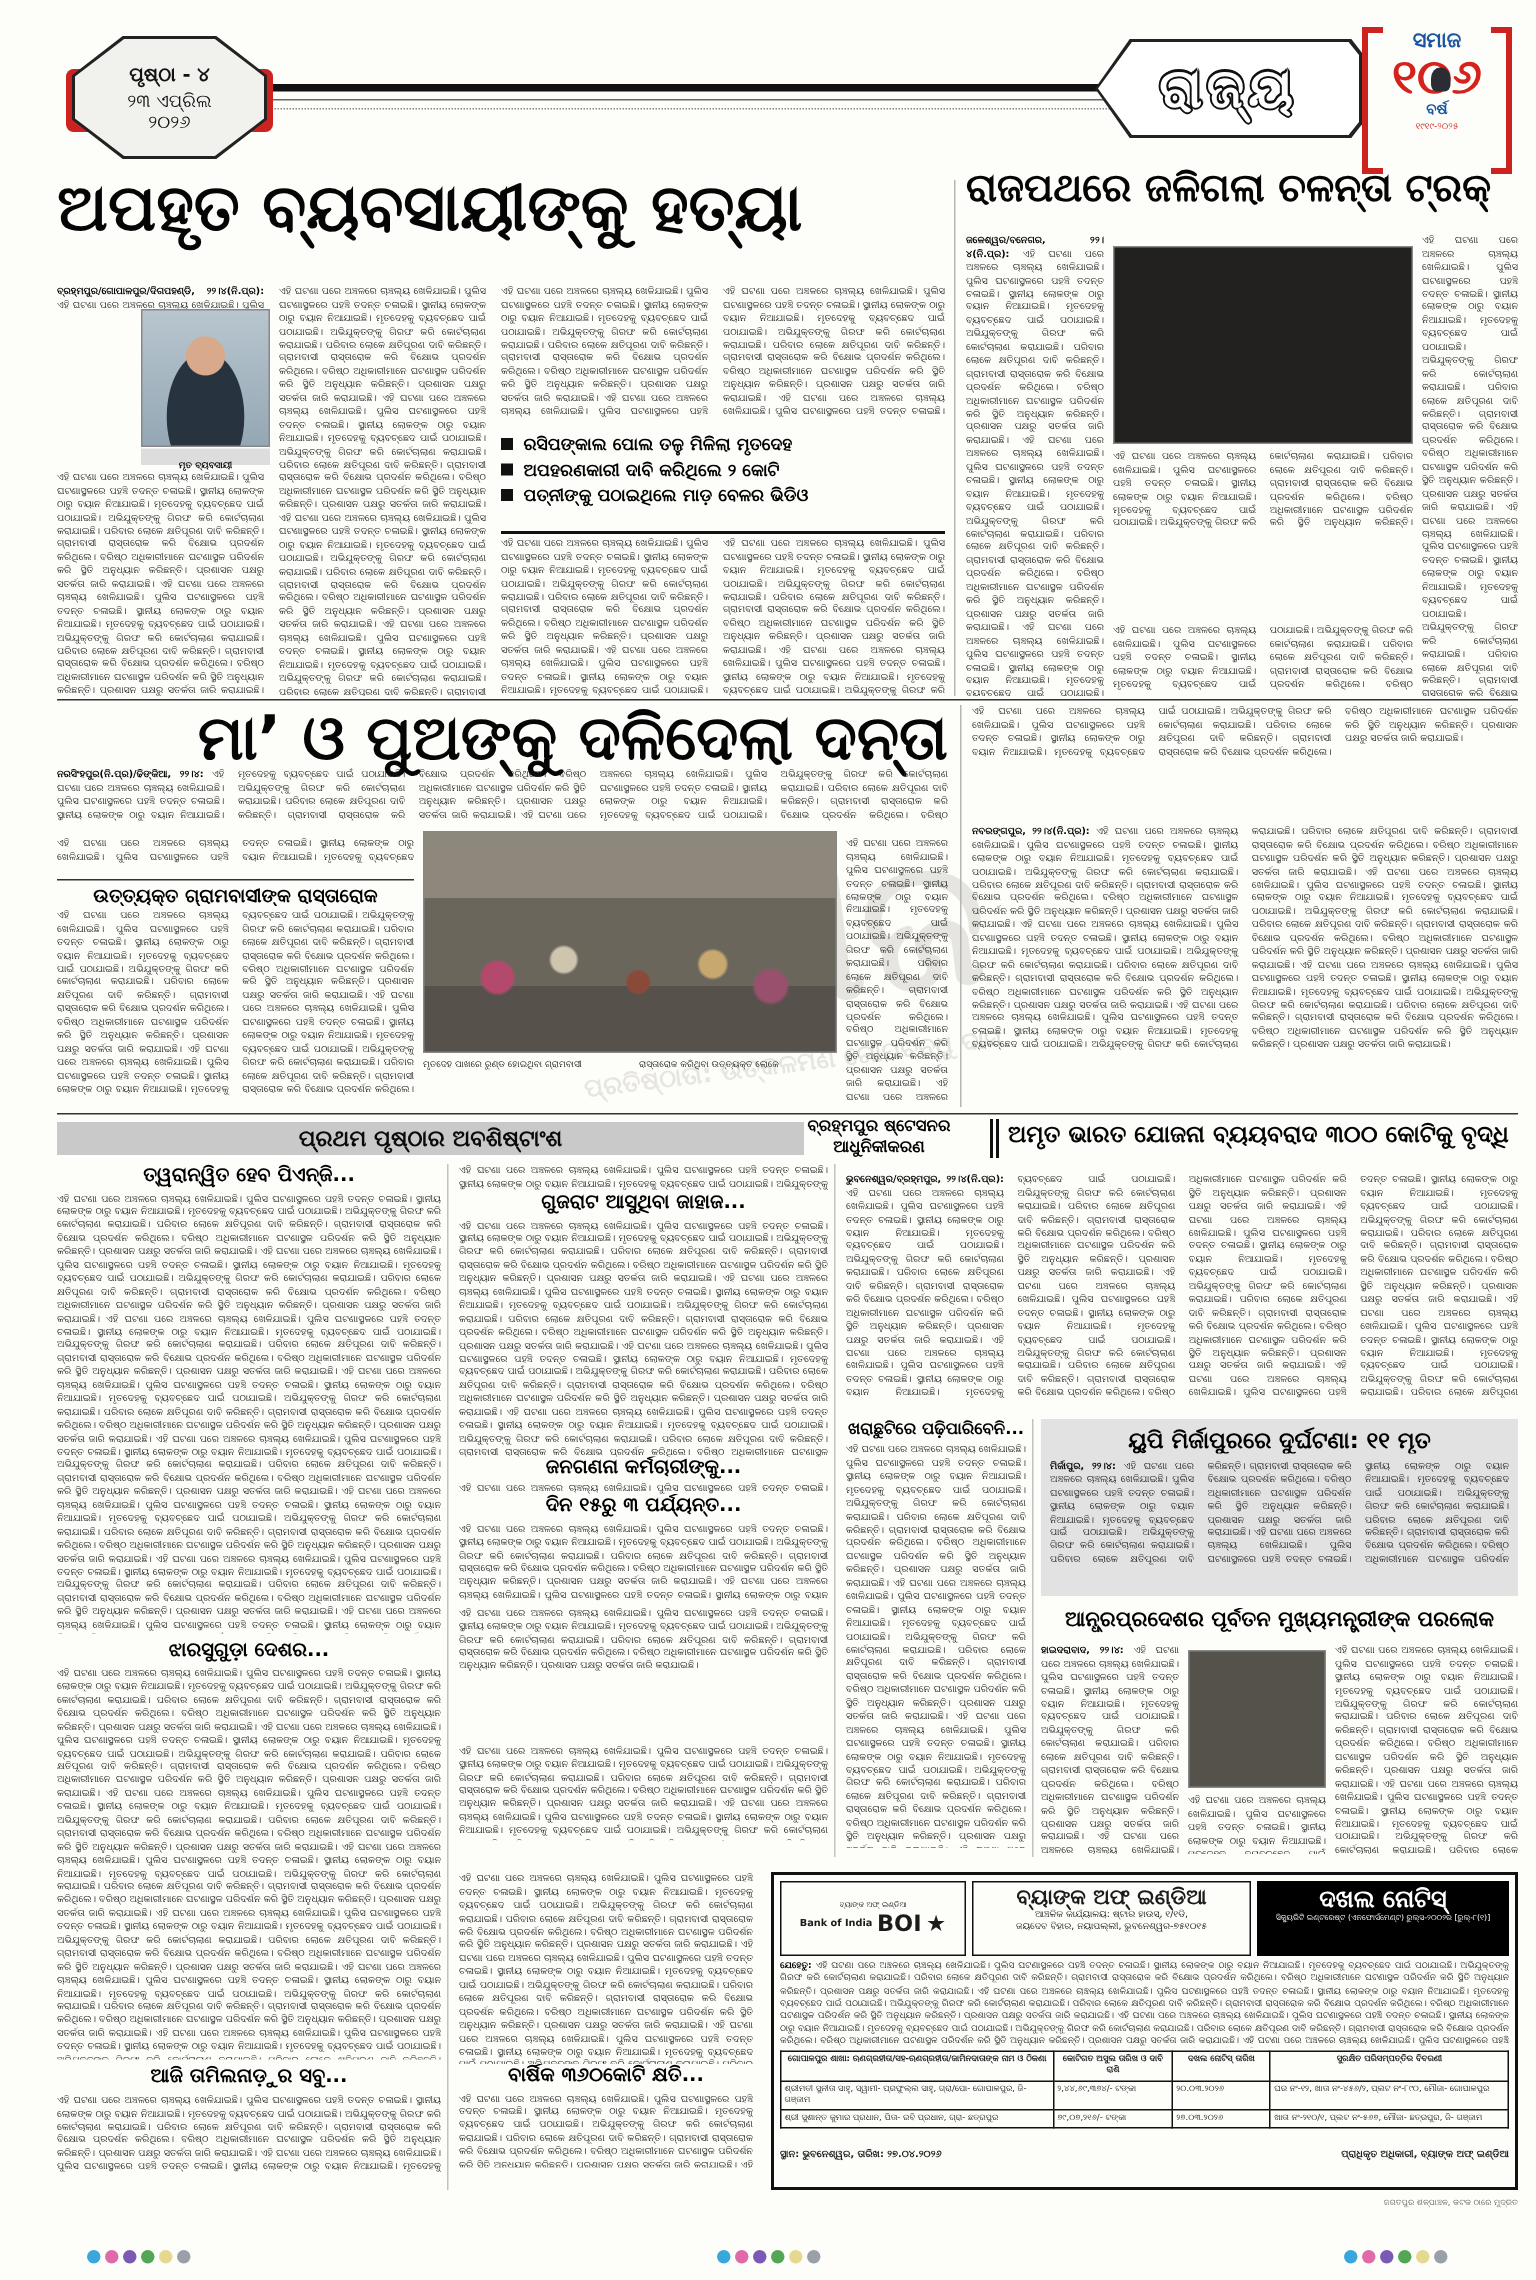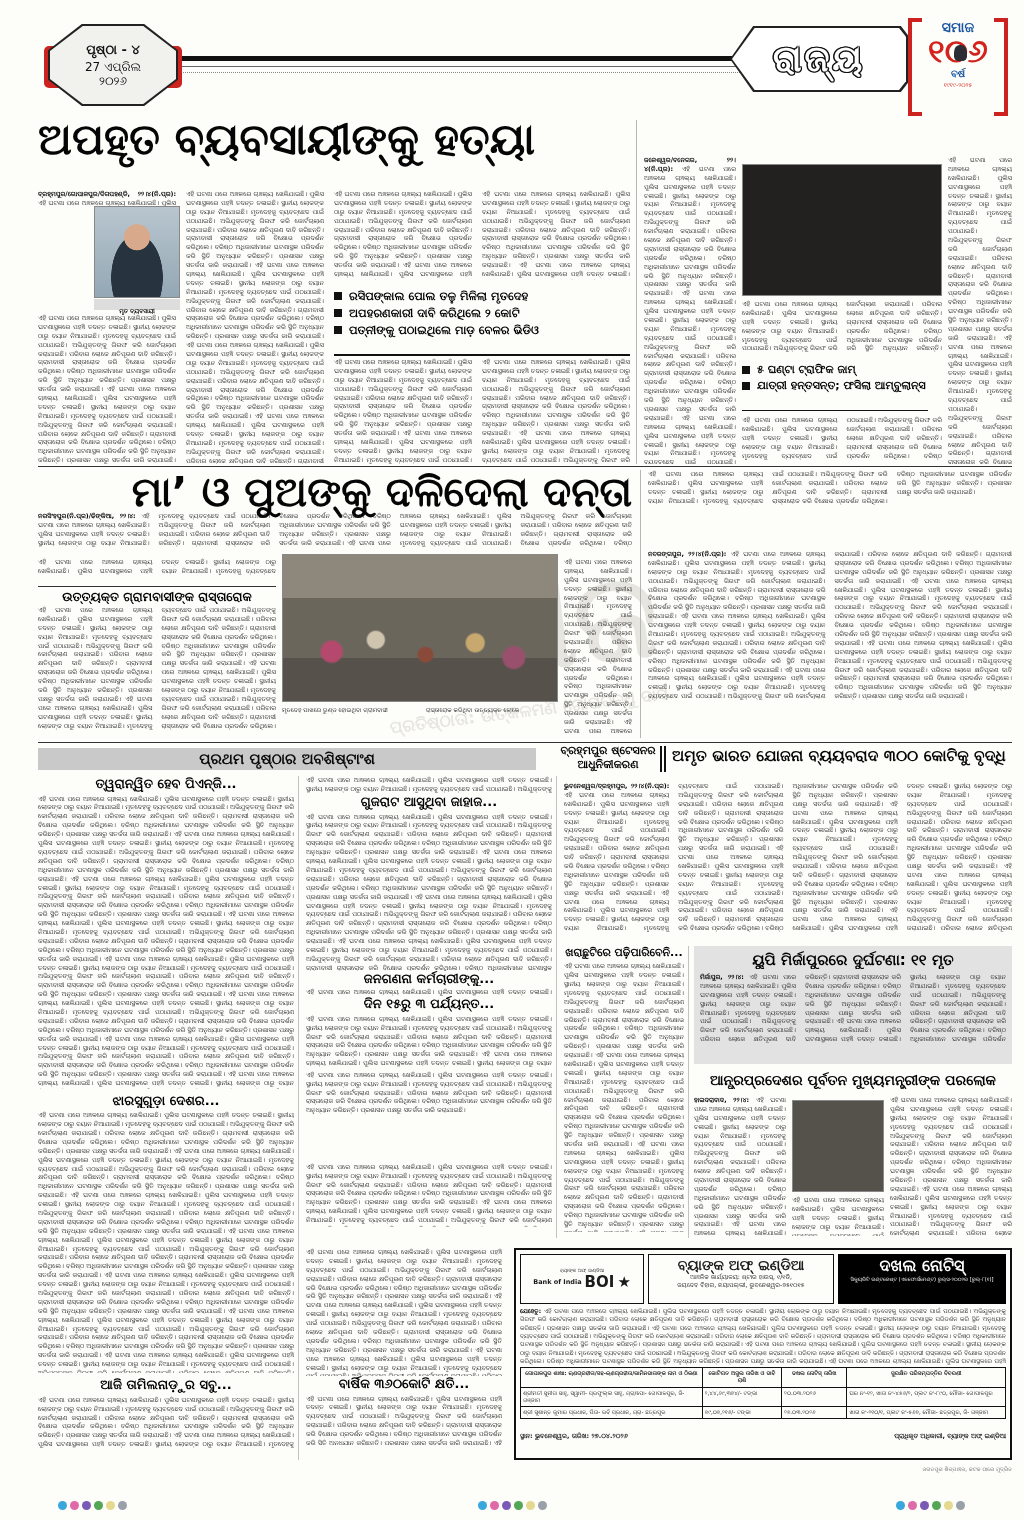--- a/index.html
+++ b/index.html
@@ -42,21 +42,21 @@
     <div style="font-size:17px;font-weight:bold;color:#7a6e5e;font-family:'DejaVu Sans',sans-serif;">ପ୍ରତିଷ୍ଠାତା: ଉତ୍କଳମଣି ଗୋପବନ୍ଧୁ ଦାସ</div>
   </div>
 
   <div class="abs" style="left:48px;top:24px;width:130px;height:82px;z-index:2;">
     <div class="abs" style="left:-4px;top:22px;width:34px;height:42px;background:#cc2220;border-radius:5px;"></div>
     <div class="abs" style="right:-4px;top:22px;width:34px;height:42px;background:#cc2220;border-radius:5px;"></div>
     <div class="abs" style="left:0;top:0;width:130px;height:82px;background:#222;clip-path:polygon(26% 0,74% 0,100% 32%,100% 68%,74% 100%,26% 100%,0 68%,0 32%);"></div>
     <div class="abs" style="left:2px;top:2px;width:126px;height:78px;background:#f1f1ee;clip-path:polygon(26% 0,74% 0,100% 32%,100% 68%,74% 100%,26% 100%,0 68%,0 32%);
         display:flex;flex-direction:column;align-items:center;justify-content:center;font-family:'DejaVu Sans',sans-serif;">
       <div style="font-size:13px;font-weight:bold;color:#111;">ପୃଷ୍ଠା - ୪</div>
-      <div style="font-size:12px;color:#111;margin-top:2px;">27 ଏପ୍ରିଲ</div>
+      <div style="font-size:12px;color:#111;margin-top:2px;">୨୩ ଏପ୍ରିଲ</div>
       <div style="font-size:12px;color:#111;">୨୦୨୬</div>
     </div>
   </div>
 
   <div class="abs" style="left:176px;top:56px;width:570px;height:5px;background:#111;"></div>
   <div class="abs" style="left:176px;top:66px;width:570px;height:1px;background:#666;"></div>
   <div class="abs" style="left:176px;top:72px;width:570px;border-top:1px dotted #888;"></div>
 
   <div class="abs" style="left:730px;top:26px;width:178px;height:66px;z-index:2;">
     <div class="abs" style="left:0;top:0;width:178px;height:66px;background:#222;clip-path:polygon(0 50%,13% 0,96% 0,100% 14%,100% 86%,96% 100%,13% 100%);"></div>
@@ -110,43 +110,34 @@
         <span class="bullet-txt">ପତ୍ନୀଙ୍କୁ ପଠାଇଥିଲେ ମାଡ଼ ବେଳର ଭିଡିଓ</span>
         </div>
     </div>
     <div class="abs txt" style="left:296px;top:242px;width:138px;height:106px;"><span>ଏହି ଘଟଣା ପରେ ଅଞ୍ଚଳରେ ଚାଞ୍ଚଲ୍ୟ ଖେଳିଯାଇଛି। ପୁଲିସ ଘଟଣାସ୍ଥଳରେ ପହଞ୍ଚି ତଦନ୍ତ ଚଳାଇଛି। ସ୍ଥାନୀୟ ଲୋକଙ୍କ ଠାରୁ ବୟାନ ନିଆଯାଇଛି। ମୃତଦେହକୁ ବ୍ୟବଚ୍ଛେଦ ପାଇଁ ପଠାଯାଇଛି। ଅଭିଯୁକ୍ତଙ୍କୁ ଗିରଫ କରି କୋର୍ଟଚାଲାଣ କରାଯାଇଛି। ପରିବାର ଲୋକେ କ୍ଷତିପୂରଣ ଦାବି କରିଛନ୍ତି। ଗ୍ରାମବାସୀ ରାସ୍ତାରୋକ କରି ବିକ୍ଷୋଭ ପ୍ରଦର୍ଶନ କରିଥିଲେ। ବରିଷ୍ଠ ଅଧିକାରୀମାନେ ଘଟଣାସ୍ଥଳ ପରିଦର୍ଶନ କରି ସ୍ଥିତି ଅନୁଧ୍ୟାନ କରିଛନ୍ତି। ପ୍ରଶାସନ ପକ୍ଷରୁ ସତର୍କତା ଜାରି କରାଯାଇଛି। ଏହି ଘଟଣା ପରେ ଅଞ୍ଚଳରେ ଚାଞ୍ଚଲ୍ୟ ଖେଳିଯାଇଛି। ପୁଲିସ ଘଟଣାସ୍ଥଳରେ ପହଞ୍ଚି ତଦନ୍ତ ଚଳାଇଛି। ସ୍ଥାନୀୟ ଲୋକଙ୍କ ଠାରୁ ବୟାନ ନିଆଯାଇଛି। ମୃତଦେହକୁ ବ୍ୟବଚ୍ଛେଦ ପାଇଁ ପଠାଯାଇଛି। ଅଭିଯୁକ୍ତଙ୍କୁ ଗିରଫ କରି କୋର୍ଟଚାଲାଣ କରାଯାଇଛି। ପରିବାର ଲୋକେ କ୍ଷତିପୂରଣ ଦାବି କରିଛନ୍ତି। ଗ୍ରାମବାସୀ ରାସ୍ତାରୋକ କରି ବିକ୍ଷୋଭ ପ୍ରଦର୍ଶନ କରିଥିଲେ। ବରିଷ୍ଠ ଅଧିକାରୀମାନେ ଘଟଣାସ୍ଥଳ ପରିଦର୍ଶନ କରି ସ୍ଥିତି ଅନୁଧ୍ୟାନ କରିଛନ୍ତି। ପ୍ରଶାସନ ପକ୍ଷରୁ ସତର୍କତା ଜାରି କରାଯାଇଛି। </span></div>
     <div class="abs txt" style="left:444px;top:242px;width:148px;height:106px;"><span>ଏହି ଘଟଣା ପରେ ଅଞ୍ଚଳରେ ଚାଞ୍ଚଲ୍ୟ ଖେଳିଯାଇଛି। ପୁଲିସ ଘଟଣାସ୍ଥଳରେ ପହଞ୍ଚି ତଦନ୍ତ ଚଳାଇଛି। ସ୍ଥାନୀୟ ଲୋକଙ୍କ ଠାରୁ ବୟାନ ନିଆଯାଇଛି। ମୃତଦେହକୁ ବ୍ୟବଚ୍ଛେଦ ପାଇଁ ପଠାଯାଇଛି। ଅଭିଯୁକ୍ତଙ୍କୁ ଗିରଫ କରି କୋର୍ଟଚାଲାଣ କରାଯାଇଛି। ପରିବାର ଲୋକେ କ୍ଷତିପୂରଣ ଦାବି କରିଛନ୍ତି। ଗ୍ରାମବାସୀ ରାସ୍ତାରୋକ କରି ବିକ୍ଷୋଭ ପ୍ରଦର୍ଶନ କରିଥିଲେ। ବରିଷ୍ଠ ଅଧିକାରୀମାନେ ଘଟଣାସ୍ଥଳ ପରିଦର୍ଶନ କରି ସ୍ଥିତି ଅନୁଧ୍ୟାନ କରିଛନ୍ତି। ପ୍ରଶାସନ ପକ୍ଷରୁ ସତର୍କତା ଜାରି କରାଯାଇଛି। ଏହି ଘଟଣା ପରେ ଅଞ୍ଚଳରେ ଚାଞ୍ଚଲ୍ୟ ଖେଳିଯାଇଛି। ପୁଲିସ ଘଟଣାସ୍ଥଳରେ ପହଞ୍ଚି ତଦନ୍ତ ଚଳାଇଛି। ସ୍ଥାନୀୟ ଲୋକଙ୍କ ଠାରୁ ବୟାନ ନିଆଯାଇଛି। ମୃତଦେହକୁ ବ୍ୟବଚ୍ଛେଦ ପାଇଁ ପଠାଯାଇଛି। ଅଭିଯୁକ୍ତଙ୍କୁ ଗିରଫ କରି କୋର୍ଟଚାଲାଣ କରାଯାଇଛି। ପରିବାର ଲୋକେ କ୍ଷତିପୂରଣ ଦାବି କରିଛନ୍ତି। ଗ୍ରାମବାସୀ ରାସ୍ତାରୋକ କରି ବିକ୍ଷୋଭ ପ୍ରଦର୍ଶନ କରିଥିଲେ। ବରିଷ୍ଠ ଅଧିକାରୀମାନେ ଘଟଣାସ୍ଥଳ ପରିଦର୍ଶନ କରି ସ୍ଥିତି ଅନୁଧ୍ୟାନ କରିଛନ୍ତି। ପ୍ରଶାସନ ପକ୍ଷରୁ ସତର୍କତା ଜାରି କରାଯାଇଛି। </span></div>
   </div>
 
   <div class="abs vline" style="left:636px;top:120px;height:344px;"></div>
 
   <div class="abs" style="left:644px;top:112px;width:368px;height:352px;z-index:1;">
+    <div class="hl" style="font-size:26px;line-height:1.15;">ରାଜପଥରେ ଜଳିଗଲା ଚଳନ୍ତା ଟ୍ରକ୍</div>
     <div class="abs txt" style="left:0;top:44px;width:92px;height:308px;">
       <b>ଜଳେଶ୍ୱର/ବନେଗର, ୨୨।୪(ନି.ପ୍ର): </b><span>ଏହି ଘଟଣା ପରେ ଅଞ୍ଚଳରେ ଚାଞ୍ଚଲ୍ୟ ଖେଳିଯାଇଛି। ପୁଲିସ ଘଟଣାସ୍ଥଳରେ ପହଞ୍ଚି ତଦନ୍ତ ଚଳାଇଛି। ସ୍ଥାନୀୟ ଲୋକଙ୍କ ଠାରୁ ବୟାନ ନିଆଯାଇଛି। ମୃତଦେହକୁ ବ୍ୟବଚ୍ଛେଦ ପାଇଁ ପଠାଯାଇଛି। ଅଭିଯୁକ୍ତଙ୍କୁ ଗିରଫ କରି କୋର୍ଟଚାଲାଣ କରାଯାଇଛି। ପରିବାର ଲୋକେ କ୍ଷତିପୂରଣ ଦାବି କରିଛନ୍ତି। ଗ୍ରାମବାସୀ ରାସ୍ତାରୋକ କରି ବିକ୍ଷୋଭ ପ୍ରଦର୍ଶନ କରିଥିଲେ। ବରିଷ୍ଠ ଅଧିକାରୀମାନେ ଘଟଣାସ୍ଥଳ ପରିଦର୍ଶନ କରି ସ୍ଥିତି ଅନୁଧ୍ୟାନ କରିଛନ୍ତି। ପ୍ରଶାସନ ପକ୍ଷରୁ ସତର୍କତା ଜାରି କରାଯାଇଛି। ଏହି ଘଟଣା ପରେ ଅଞ୍ଚଳରେ ଚାଞ୍ଚଲ୍ୟ ଖେଳିଯାଇଛି। ପୁଲିସ ଘଟଣାସ୍ଥଳରେ ପହଞ୍ଚି ତଦନ୍ତ ଚଳାଇଛି। ସ୍ଥାନୀୟ ଲୋକଙ୍କ ଠାରୁ ବୟାନ ନିଆଯାଇଛି। ମୃତଦେହକୁ ବ୍ୟବଚ୍ଛେଦ ପାଇଁ ପଠାଯାଇଛି। ଅଭିଯୁକ୍ତଙ୍କୁ ଗିରଫ କରି କୋର୍ଟଚାଲାଣ କରାଯାଇଛି। ପରିବାର ଲୋକେ କ୍ଷତିପୂରଣ ଦାବି କରିଛନ୍ତି। ଗ୍ରାମବାସୀ ରାସ୍ତାରୋକ କରି ବିକ୍ଷୋଭ ପ୍ରଦର୍ଶନ କରିଥିଲେ। ବରିଷ୍ଠ ଅଧିକାରୀମାନେ ଘଟଣାସ୍ଥଳ ପରିଦର୍ଶନ କରି ସ୍ଥିତି ଅନୁଧ୍ୟାନ କରିଛନ୍ତି। ପ୍ରଶାସନ ପକ୍ଷରୁ ସତର୍କତା ଜାରି କରାଯାଇଛି। ଏହି ଘଟଣା ପରେ ଅଞ୍ଚଳରେ ଚାଞ୍ଚଲ୍ୟ ଖେଳିଯାଇଛି। ପୁଲିସ ଘଟଣାସ୍ଥଳରେ ପହଞ୍ଚି ତଦନ୍ତ ଚଳାଇଛି। ସ୍ଥାନୀୟ ଲୋକଙ୍କ ଠାରୁ ବୟାନ ନିଆଯାଇଛି। ମୃତଦେହକୁ ବ୍ୟବଚ୍ଛେଦ ପାଇଁ ପଠାଯାଇଛି। ଅଭିଯୁକ୍ତଙ୍କୁ ଗିରଫ କରି କୋର୍ଟଚାଲାଣ କରାଯାଇଛି। ପରିବାର ଲୋକେ କ୍ଷତିପୂରଣ ଦାବି କରିଛନ୍ତି। ଗ୍ରାମବାସୀ ରାସ୍ତାରୋକ କରି ବିକ୍ଷୋଭ ପ୍ରଦର୍ଶନ କରିଥିଲେ। ବରିଷ୍ଠ ଅଧିକାରୀମାନେ ଘଟଣାସ୍ଥଳ ପରିଦର୍ଶନ କରି ସ୍ଥିତି ଅନୁଧ୍ୟାନ କରିଛନ୍ତି। ପ୍ରଶାସନ ପକ୍ଷରୁ ସତର୍କତା ଜାରି କରାଯାଇଛି। ଏହି ଘଟଣା ପରେ ଅଞ୍ଚଳରେ ଚାଞ୍ଚଲ୍ୟ ଖେଳିଯାଇଛି। ପୁଲିସ ଘଟଣାସ୍ଥଳରେ ପହଞ୍ଚି ତଦନ୍ତ ଚଳାଇଛି। ସ୍ଥାନୀୟ ଲୋକଙ୍କ ଠାରୁ ବୟାନ ନିଆଯାଇଛି। ମୃତଦେହକୁ ବ୍ୟବଚ୍ଛେଦ ପାଇଁ ପଠାଯାଇଛି। ଅଭିଯୁକ୍ତଙ୍କୁ ଗିରଫ କରି କୋର୍ଟଚାଲାଣ କରାଯାଇଛି। ପରିବାର ଲୋକେ କ୍ଷତିପୂରଣ ଦାବି କରିଛନ୍ତି। ଗ୍ରାମବାସୀ ରାସ୍ତାରୋକ କରି ବିକ୍ଷୋଭ ପ୍ରଦର୍ଶନ କରିଥିଲେ। ବରିଷ୍ଠ ଅଧିକାରୀମାନେ ଘଟଣାସ୍ଥଳ ପରିଦର୍ଶନ କରି ସ୍ଥିତି ଅନୁଧ୍ୟାନ କରିଛନ୍ତି। ପ୍ରଶାସନ ପକ୍ଷରୁ ସତର୍କତା ଜାରି କରାଯାଇଛି। </span>
     </div>
     <div class="abs photo" style="left:98px;top:52px;width:200px;height:132px;background:
            radial-gradient(ellipse at 58% 62%, #ffb32a 0 10%, #f07613 22%, #cework 0),
            radial-gradient(ellipse at 58% 60%, #ffc63a 0 9%, #ef7615 20%, rgba(0,0,0,0) 34%),
            radial-gradient(ellipse at 42% 55%, #d8481c 0 16%, rgba(0,0,0,0) 38%),
            linear-gradient(100deg, #23211f 0 62%, #4c5a3a 62% 78%, #5d6b47 78% 100%);
            background-color:#23211f;"></div>
     <div class="abs txt" style="left:98px;top:188px;width:200px;height:54px;">
       <div class="c2" style="height:54px;"><span>ଏହି ଘଟଣା ପରେ ଅଞ୍ଚଳରେ ଚାଞ୍ଚଲ୍ୟ ଖେଳିଯାଇଛି। ପୁଲିସ ଘଟଣାସ୍ଥଳରେ ପହଞ୍ଚି ତଦନ୍ତ ଚଳାଇଛି। ସ୍ଥାନୀୟ ଲୋକଙ୍କ ଠାରୁ ବୟାନ ନିଆଯାଇଛି। ମୃତଦେହକୁ ବ୍ୟବଚ୍ଛେଦ ପାଇଁ ପଠାଯାଇଛି। ଅଭିଯୁକ୍ତଙ୍କୁ ଗିରଫ କରି କୋର୍ଟଚାଲାଣ କରାଯାଇଛି। ପରିବାର ଲୋକେ କ୍ଷତିପୂରଣ ଦାବି କରିଛନ୍ତି। ଗ୍ରାମବାସୀ ରାସ୍ତାରୋକ କରି ବିକ୍ଷୋଭ ପ୍ରଦର୍ଶନ କରିଥିଲେ। ବରିଷ୍ଠ ଅଧିକାରୀମାନେ ଘଟଣାସ୍ଥଳ ପରିଦର୍ଶନ କରି ସ୍ଥିତି ଅନୁଧ୍ୟାନ କରିଛନ୍ତି। ପ୍ରଶାସନ ପକ୍ଷରୁ ସତର୍କତା ଜାରି କରାଯାଇଛି। ଏହି ଘଟଣା ପରେ ଅଞ୍ଚଳରେ ଚାଞ୍ଚଲ୍ୟ ଖେଳିଯାଇଛି। ପୁଲିସ ଘଟଣାସ୍ଥଳରେ ପହଞ୍ଚି ତଦନ୍ତ ଚଳାଇଛି। ସ୍ଥାନୀୟ ଲୋକଙ୍କ ଠାରୁ ବୟାନ ନିଆଯାଇଛି। ମୃତଦେହକୁ ବ୍ୟବଚ୍ଛେଦ ପାଇଁ ପଠାଯାଇଛି। ଅଭିଯୁକ୍ତଙ୍କୁ ଗିରଫ କରି କୋର୍ଟଚାଲାଣ କରାଯାଇଛି। ପରିବାର ଲୋକେ କ୍ଷତିପୂରଣ ଦାବି କରିଛନ୍ତି। ଗ୍ରାମବାସୀ ରାସ୍ତାରୋକ କରି ବିକ୍ଷୋଭ ପ୍ରଦର୍ଶନ କରିଥିଲେ। ବରିଷ୍ଠ ଅଧିକାରୀମାନେ ଘଟଣାସ୍ଥଳ ପରିଦର୍ଶନ କରି ସ୍ଥିତି ଅନୁଧ୍ୟାନ କରିଛନ୍ତି। ପ୍ରଶାସନ ପକ୍ଷରୁ ସତର୍କତା ଜାରି କରାଯାଇଛି। </span></div>
     </div>
     <div class="abs txt" style="left:304px;top:44px;width:64px;height:308px;"><span>ଏହି ଘଟଣା ପରେ ଅଞ୍ଚଳରେ ଚାଞ୍ଚଲ୍ୟ ଖେଳିଯାଇଛି। ପୁଲିସ ଘଟଣାସ୍ଥଳରେ ପହଞ୍ଚି ତଦନ୍ତ ଚଳାଇଛି। ସ୍ଥାନୀୟ ଲୋକଙ୍କ ଠାରୁ ବୟାନ ନିଆଯାଇଛି। ମୃତଦେହକୁ ବ୍ୟବଚ୍ଛେଦ ପାଇଁ ପଠାଯାଇଛି। ଅଭିଯୁକ୍ତଙ୍କୁ ଗିରଫ କରି କୋର୍ଟଚାଲାଣ କରାଯାଇଛି। ପରିବାର ଲୋକେ କ୍ଷତିପୂରଣ ଦାବି କରିଛନ୍ତି। ଗ୍ରାମବାସୀ ରାସ୍ତାରୋକ କରି ବିକ୍ଷୋଭ ପ୍ରଦର୍ଶନ କରିଥିଲେ। ବରିଷ୍ଠ ଅଧିକାରୀମାନେ ଘଟଣାସ୍ଥଳ ପରିଦର୍ଶନ କରି ସ୍ଥିତି ଅନୁଧ୍ୟାନ କରିଛନ୍ତି। ପ୍ରଶାସନ ପକ୍ଷରୁ ସତର୍କତା ଜାରି କରାଯାଇଛି। ଏହି ଘଟଣା ପରେ ଅଞ୍ଚଳରେ ଚାଞ୍ଚଲ୍ୟ ଖେଳିଯାଇଛି। ପୁଲିସ ଘଟଣାସ୍ଥଳରେ ପହଞ୍ଚି ତଦନ୍ତ ଚଳାଇଛି। ସ୍ଥାନୀୟ ଲୋକଙ୍କ ଠାରୁ ବୟାନ ନିଆଯାଇଛି। ମୃତଦେହକୁ ବ୍ୟବଚ୍ଛେଦ ପାଇଁ ପଠାଯାଇଛି। ଅଭିଯୁକ୍ତଙ୍କୁ ଗିରଫ କରି କୋର୍ଟଚାଲାଣ କରାଯାଇଛି। ପରିବାର ଲୋକେ କ୍ଷତିପୂରଣ ଦାବି କରିଛନ୍ତି। ଗ୍ରାମବାସୀ ରାସ୍ତାରୋକ କରି ବିକ୍ଷୋଭ ପ୍ରଦର୍ଶନ କରିଥିଲେ। ବରିଷ୍ଠ ଅଧିକାରୀମାନେ ଘଟଣାସ୍ଥଳ ପରିଦର୍ଶନ କରି ସ୍ଥିତି ଅନୁଧ୍ୟାନ କରିଛନ୍ତି। ପ୍ରଶାସନ ପକ୍ଷରୁ ସତର୍କତା ଜାରି କରାଯାଇଛି। ଏହି ଘଟଣା ପରେ ଅଞ୍ଚଳରେ ଚାଞ୍ଚଲ୍ୟ ଖେଳିଯାଇଛି। ପୁଲିସ ଘଟଣାସ୍ଥଳରେ ପହଞ୍ଚି ତଦନ୍ତ ଚଳାଇଛି। ସ୍ଥାନୀୟ ଲୋକଙ୍କ ଠାରୁ ବୟାନ ନିଆଯାଇଛି। ମୃତଦେହକୁ ବ୍ୟବଚ୍ଛେଦ ପାଇଁ ପଠାଯାଇଛି। ଅଭିଯୁକ୍ତଙ୍କୁ ଗିରଫ କରି କୋର୍ଟଚାଲାଣ କରାଯାଇଛି। ପରିବାର ଲୋକେ କ୍ଷତିପୂରଣ ଦାବି କରିଛନ୍ତି। ଗ୍ରାମବାସୀ ରାସ୍ତାରୋକ କରି ବିକ୍ଷୋଭ ପ୍ରଦର୍ଶନ କରିଥିଲେ। ବରିଷ୍ଠ ଅଧିକାରୀମାନେ ଘଟଣାସ୍ଥଳ ପରିଦର୍ଶନ କରି ସ୍ଥିତି ଅନୁଧ୍ୟାନ କରିଛନ୍ତି। ପ୍ରଶାସନ ପକ୍ଷରୁ ସତର୍କତା ଜାରି କରାଯାଇଛି। </span></div>
-    <div class="abs" style="left:98px;top:248px;width:186px;height:50px;border-bottom:1.5px solid #111;">
-      <div class="bullet-row">
-          <span class="sq"></span>
-        <span class="bullet-txt" style="font-size:11px;">୫ ଘଣ୍ଟା ଟ୍ରାଫିକ ଜାମ୍</span>
-        </div>
-      <div class="bullet-row">
-          <span class="sq"></span>
-        <span class="bullet-txt" style="font-size:11px;">ଯାତ୍ରୀ ହନ୍ତସନ୍ତ; ଫସିଲା ଆମ୍ବୁଲାନ୍ସ</span>
-        </div>
-    </div>
     <div class="abs txt" style="left:98px;top:304px;width:200px;height:48px;">
       <div class="c2" style="height:48px;"><span>ଏହି ଘଟଣା ପରେ ଅଞ୍ଚଳରେ ଚାଞ୍ଚଲ୍ୟ ଖେଳିଯାଇଛି। ପୁଲିସ ଘଟଣାସ୍ଥଳରେ ପହଞ୍ଚି ତଦନ୍ତ ଚଳାଇଛି। ସ୍ଥାନୀୟ ଲୋକଙ୍କ ଠାରୁ ବୟାନ ନିଆଯାଇଛି। ମୃତଦେହକୁ ବ୍ୟବଚ୍ଛେଦ ପାଇଁ ପଠାଯାଇଛି। ଅଭିଯୁକ୍ତଙ୍କୁ ଗିରଫ କରି କୋର୍ଟଚାଲାଣ କରାଯାଇଛି। ପରିବାର ଲୋକେ କ୍ଷତିପୂରଣ ଦାବି କରିଛନ୍ତି। ଗ୍ରାମବାସୀ ରାସ୍ତାରୋକ କରି ବିକ୍ଷୋଭ ପ୍ରଦର୍ଶନ କରିଥିଲେ। ବରିଷ୍ଠ ଅଧିକାରୀମାନେ ଘଟଣାସ୍ଥଳ ପରିଦର୍ଶନ କରି ସ୍ଥିତି ଅନୁଧ୍ୟାନ କରିଛନ୍ତି। ପ୍ରଶାସନ ପକ୍ଷରୁ ସତର୍କତା ଜାରି କରାଯାଇଛି। ଏହି ଘଟଣା ପରେ ଅଞ୍ଚଳରେ ଚାଞ୍ଚଲ୍ୟ ଖେଳିଯାଇଛି। ପୁଲିସ ଘଟଣାସ୍ଥଳରେ ପହଞ୍ଚି ତଦନ୍ତ ଚଳାଇଛି। ସ୍ଥାନୀୟ ଲୋକଙ୍କ ଠାରୁ ବୟାନ ନିଆଯାଇଛି। ମୃତଦେହକୁ ବ୍ୟବଚ୍ଛେଦ ପାଇଁ ପଠାଯାଇଛି। ଅଭିଯୁକ୍ତଙ୍କୁ ଗିରଫ କରି କୋର୍ଟଚାଲାଣ କରାଯାଇଛି। ପରିବାର ଲୋକେ କ୍ଷତିପୂରଣ ଦାବି କରିଛନ୍ତି। ଗ୍ରାମବାସୀ ରାସ୍ତାରୋକ କରି ବିକ୍ଷୋଭ ପ୍ରଦର୍ଶନ କରିଥିଲେ। ବରିଷ୍ଠ ଅଧିକାରୀମାନେ ଘଟଣାସ୍ଥଳ ପରିଦର୍ଶନ କରି ସ୍ଥିତି ଅନୁଧ୍ୟାନ କରିଛନ୍ତି। ପ୍ରଶାସନ ପକ୍ଷରୁ ସତର୍କତା ଜାରି କରାଯାଇଛି। </span></div>
     </div>
   </div>
 
   <div class="abs hline" style="left:38px;top:466px;width:974px;"></div>
 
   <div class="abs" style="left:38px;top:470px;width:594px;height:268px;z-index:1;">
     <div class="hl" style="font-size:41px;line-height:1.1;text-align:right;">ମା’ ଓ ପୁଅଙ୍କୁ ଦଳିଦେଲା ଦନ୍ତା</div>
     <div class="abs txt" style="left:0;top:42px;width:594px;height:40px;">
@@ -182,21 +173,21 @@
     <div class="abs txt" style="left:0;top:80px;width:364px;height:190px;">
       <div class="c2" style="height:190px;"><b>ନବରଙ୍ଗପୁର, ୨୨।୪(ନି.ପ୍ର): </b><span>ଏହି ଘଟଣା ପରେ ଅଞ୍ଚଳରେ ଚାଞ୍ଚଲ୍ୟ ଖେଳିଯାଇଛି। ପୁଲିସ ଘଟଣାସ୍ଥଳରେ ପହଞ୍ଚି ତଦନ୍ତ ଚଳାଇଛି। ସ୍ଥାନୀୟ ଲୋକଙ୍କ ଠାରୁ ବୟାନ ନିଆଯାଇଛି। ମୃତଦେହକୁ ବ୍ୟବଚ୍ଛେଦ ପାଇଁ ପଠାଯାଇଛି। ଅଭିଯୁକ୍ତଙ୍କୁ ଗିରଫ କରି କୋର୍ଟଚାଲାଣ କରାଯାଇଛି। ପରିବାର ଲୋକେ କ୍ଷତିପୂରଣ ଦାବି କରିଛନ୍ତି। ଗ୍ରାମବାସୀ ରାସ୍ତାରୋକ କରି ବିକ୍ଷୋଭ ପ୍ରଦର୍ଶନ କରିଥିଲେ। ବରିଷ୍ଠ ଅଧିକାରୀମାନେ ଘଟଣାସ୍ଥଳ ପରିଦର୍ଶନ କରି ସ୍ଥିତି ଅନୁଧ୍ୟାନ କରିଛନ୍ତି। ପ୍ରଶାସନ ପକ୍ଷରୁ ସତର୍କତା ଜାରି କରାଯାଇଛି। ଏହି ଘଟଣା ପରେ ଅଞ୍ଚଳରେ ଚାଞ୍ଚଲ୍ୟ ଖେଳିଯାଇଛି। ପୁଲିସ ଘଟଣାସ୍ଥଳରେ ପହଞ୍ଚି ତଦନ୍ତ ଚଳାଇଛି। ସ୍ଥାନୀୟ ଲୋକଙ୍କ ଠାରୁ ବୟାନ ନିଆଯାଇଛି। ମୃତଦେହକୁ ବ୍ୟବଚ୍ଛେଦ ପାଇଁ ପଠାଯାଇଛି। ଅଭିଯୁକ୍ତଙ୍କୁ ଗିରଫ କରି କୋର୍ଟଚାଲାଣ କରାଯାଇଛି। ପରିବାର ଲୋକେ କ୍ଷତିପୂରଣ ଦାବି କରିଛନ୍ତି। ଗ୍ରାମବାସୀ ରାସ୍ତାରୋକ କରି ବିକ୍ଷୋଭ ପ୍ରଦର୍ଶନ କରିଥିଲେ। ବରିଷ୍ଠ ଅଧିକାରୀମାନେ ଘଟଣାସ୍ଥଳ ପରିଦର୍ଶନ କରି ସ୍ଥିତି ଅନୁଧ୍ୟାନ କରିଛନ୍ତି। ପ୍ରଶାସନ ପକ୍ଷରୁ ସତର୍କତା ଜାରି କରାଯାଇଛି। ଏହି ଘଟଣା ପରେ ଅଞ୍ଚଳରେ ଚାଞ୍ଚଲ୍ୟ ଖେଳିଯାଇଛି। ପୁଲିସ ଘଟଣାସ୍ଥଳରେ ପହଞ୍ଚି ତଦନ୍ତ ଚଳାଇଛି। ସ୍ଥାନୀୟ ଲୋକଙ୍କ ଠାରୁ ବୟାନ ନିଆଯାଇଛି। ମୃତଦେହକୁ ବ୍ୟବଚ୍ଛେଦ ପାଇଁ ପଠାଯାଇଛି। ଅଭିଯୁକ୍ତଙ୍କୁ ଗିରଫ କରି କୋର୍ଟଚାଲାଣ କରାଯାଇଛି। ପରିବାର ଲୋକେ କ୍ଷତିପୂରଣ ଦାବି କରିଛନ୍ତି। ଗ୍ରାମବାସୀ ରାସ୍ତାରୋକ କରି ବିକ୍ଷୋଭ ପ୍ରଦର୍ଶନ କରିଥିଲେ। ବରିଷ୍ଠ ଅଧିକାରୀମାନେ ଘଟଣାସ୍ଥଳ ପରିଦର୍ଶନ କରି ସ୍ଥିତି ଅନୁଧ୍ୟାନ କରିଛନ୍ତି। ପ୍ରଶାସନ ପକ୍ଷରୁ ସତର୍କତା ଜାରି କରାଯାଇଛି। ଏହି ଘଟଣା ପରେ ଅଞ୍ଚଳରେ ଚାଞ୍ଚଲ୍ୟ ଖେଳିଯାଇଛି। ପୁଲିସ ଘଟଣାସ୍ଥଳରେ ପହଞ୍ଚି ତଦନ୍ତ ଚଳାଇଛି। ସ୍ଥାନୀୟ ଲୋକଙ୍କ ଠାରୁ ବୟାନ ନିଆଯାଇଛି। ମୃତଦେହକୁ ବ୍ୟବଚ୍ଛେଦ ପାଇଁ ପଠାଯାଇଛି। ଅଭିଯୁକ୍ତଙ୍କୁ ଗିରଫ କରି କୋର୍ଟଚାଲାଣ କରାଯାଇଛି। ପରିବାର ଲୋକେ କ୍ଷତିପୂରଣ ଦାବି କରିଛନ୍ତି। ଗ୍ରାମବାସୀ ରାସ୍ତାରୋକ କରି ବିକ୍ଷୋଭ ପ୍ରଦର୍ଶନ କରିଥିଲେ। ବରିଷ୍ଠ ଅଧିକାରୀମାନେ ଘଟଣାସ୍ଥଳ ପରିଦର୍ଶନ କରି ସ୍ଥିତି ଅନୁଧ୍ୟାନ କରିଛନ୍ତି। ପ୍ରଶାସନ ପକ୍ଷରୁ ସତର୍କତା ଜାରି କରାଯାଇଛି। ଏହି ଘଟଣା ପରେ ଅଞ୍ଚଳରେ ଚାଞ୍ଚଲ୍ୟ ଖେଳିଯାଇଛି। ପୁଲିସ ଘଟଣାସ୍ଥଳରେ ପହଞ୍ଚି ତଦନ୍ତ ଚଳାଇଛି। ସ୍ଥାନୀୟ ଲୋକଙ୍କ ଠାରୁ ବୟାନ ନିଆଯାଇଛି। ମୃତଦେହକୁ ବ୍ୟବଚ୍ଛେଦ ପାଇଁ ପଠାଯାଇଛି। ଅଭିଯୁକ୍ତଙ୍କୁ ଗିରଫ କରି କୋର୍ଟଚାଲାଣ କରାଯାଇଛି। ପରିବାର ଲୋକେ କ୍ଷତିପୂରଣ ଦାବି କରିଛନ୍ତି। ଗ୍ରାମବାସୀ ରାସ୍ତାରୋକ କରି ବିକ୍ଷୋଭ ପ୍ରଦର୍ଶନ କରିଥିଲେ। ବରିଷ୍ଠ ଅଧିକାରୀମାନେ ଘଟଣାସ୍ଥଳ ପରିଦର୍ଶନ କରି ସ୍ଥିତି ଅନୁଧ୍ୟାନ କରିଛନ୍ତି। ପ୍ରଶାସନ ପକ୍ଷରୁ ସତର୍କତା ଜାରି କରାଯାଇଛି। </span></div>
     </div>
   </div>
 
   <div class="abs hline" style="left:38px;top:742px;width:974px;"></div>
 
   <div class="abs" style="left:38px;top:748px;width:498px;height:22px;background:#c9c9c9;display:flex;align-items:center;justify-content:center;z-index:1;">
     <span style="font-family:'DejaVu Sans',sans-serif;font-weight:900;font-size:15px;color:#0a0a0a;">ପ୍ରଥମ ପୃଷ୍ଠାର ଅବଶିଷ୍ଟାଂଶ</span>
   </div>
-  <div class="abs" style="left:552px;top:744px;width:112px;text-align:center;font-family:'DejaVu Sans',sans-serif;font-weight:bold;font-size:11px;line-height:1.25;color:#000;z-index:1;">
+  <div class="abs" style="left:530px;top:744px;width:112px;text-align:center;font-family:'DejaVu Sans',sans-serif;font-weight:bold;font-size:11px;line-height:1.25;color:#000;z-index:1;">
     <div>ବ୍ରହ୍ମପୁର ଷ୍ଟେସନର</div>
     <div>ଆଧୁନିକୀକରଣ</div>
   </div>
   <div class="abs" style="left:660px;top:746px;height:26px;border-left:6px double #111;z-index:1;"></div>
   <div class="hl" style="position:absolute;left:672px;top:747px;width:340px;font-size:15.5px;z-index:1;">ଅମୃତ ଭାରତ ଯୋଜନା ବ୍ୟୟବରାଦ ୩୦୦ କୋଟିକୁ ବୃଦ୍ଧି</div>
 
   <div class="abs" style="left:38px;top:776px;width:256px;z-index:1;">
     <div class="minihl">ତ୍ୱରାନ୍ୱିତ ହେବ ପିଏନ୍‌ଜି...</div>
     <div class="txt" style="height:294px;margin-top:3px;"><span>ଏହି ଘଟଣା ପରେ ଅଞ୍ଚଳରେ ଚାଞ୍ଚଲ୍ୟ ଖେଳିଯାଇଛି। ପୁଲିସ ଘଟଣାସ୍ଥଳରେ ପହଞ୍ଚି ତଦନ୍ତ ଚଳାଇଛି। ସ୍ଥାନୀୟ ଲୋକଙ୍କ ଠାରୁ ବୟାନ ନିଆଯାଇଛି। ମୃତଦେହକୁ ବ୍ୟବଚ୍ଛେଦ ପାଇଁ ପଠାଯାଇଛି। ଅଭିଯୁକ୍ତଙ୍କୁ ଗିରଫ କରି କୋର୍ଟଚାଲାଣ କରାଯାଇଛି। ପରିବାର ଲୋକେ କ୍ଷତିପୂରଣ ଦାବି କରିଛନ୍ତି। ଗ୍ରାମବାସୀ ରାସ୍ତାରୋକ କରି ବିକ୍ଷୋଭ ପ୍ରଦର୍ଶନ କରିଥିଲେ। ବରିଷ୍ଠ ଅଧିକାରୀମାନେ ଘଟଣାସ୍ଥଳ ପରିଦର୍ଶନ କରି ସ୍ଥିତି ଅନୁଧ୍ୟାନ କରିଛନ୍ତି। ପ୍ରଶାସନ ପକ୍ଷରୁ ସତର୍କତା ଜାରି କରାଯାଇଛି। ଏହି ଘଟଣା ପରେ ଅଞ୍ଚଳରେ ଚାଞ୍ଚଲ୍ୟ ଖେଳିଯାଇଛି। ପୁଲିସ ଘଟଣାସ୍ଥଳରେ ପହଞ୍ଚି ତଦନ୍ତ ଚଳାଇଛି। ସ୍ଥାନୀୟ ଲୋକଙ୍କ ଠାରୁ ବୟାନ ନିଆଯାଇଛି। ମୃତଦେହକୁ ବ୍ୟବଚ୍ଛେଦ ପାଇଁ ପଠାଯାଇଛି। ଅଭିଯୁକ୍ତଙ୍କୁ ଗିରଫ କରି କୋର୍ଟଚାଲାଣ କରାଯାଇଛି। ପରିବାର ଲୋକେ କ୍ଷତିପୂରଣ ଦାବି କରିଛନ୍ତି। ଗ୍ରାମବାସୀ ରାସ୍ତାରୋକ କରି ବିକ୍ଷୋଭ ପ୍ରଦର୍ଶନ କରିଥିଲେ। ବରିଷ୍ଠ ଅଧିକାରୀମାନେ ଘଟଣାସ୍ଥଳ ପରିଦର୍ଶନ କରି ସ୍ଥିତି ଅନୁଧ୍ୟାନ କରିଛନ୍ତି। ପ୍ରଶାସନ ପକ୍ଷରୁ ସତର୍କତା ଜାରି କରାଯାଇଛି। ଏହି ଘଟଣା ପରେ ଅଞ୍ଚଳରେ ଚାଞ୍ଚଲ୍ୟ ଖେଳିଯାଇଛି। ପୁଲିସ ଘଟଣାସ୍ଥଳରେ ପହଞ୍ଚି ତଦନ୍ତ ଚଳାଇଛି। ସ୍ଥାନୀୟ ଲୋକଙ୍କ ଠାରୁ ବୟାନ ନିଆଯାଇଛି। ମୃତଦେହକୁ ବ୍ୟବଚ୍ଛେଦ ପାଇଁ ପଠାଯାଇଛି। ଅଭିଯୁକ୍ତଙ୍କୁ ଗିରଫ କରି କୋର୍ଟଚାଲାଣ କରାଯାଇଛି। ପରିବାର ଲୋକେ କ୍ଷତିପୂରଣ ଦାବି କରିଛନ୍ତି। ଗ୍ରାମବାସୀ ରାସ୍ତାରୋକ କରି ବିକ୍ଷୋଭ ପ୍ରଦର୍ଶନ କରିଥିଲେ। ବରିଷ୍ଠ ଅଧିକାରୀମାନେ ଘଟଣାସ୍ଥଳ ପରିଦର୍ଶନ କରି ସ୍ଥିତି ଅନୁଧ୍ୟାନ କରିଛନ୍ତି। ପ୍ରଶାସନ ପକ୍ଷରୁ ସତର୍କତା ଜାରି କରାଯାଇଛି। ଏହି ଘଟଣା ପରେ ଅଞ୍ଚଳରେ ଚାଞ୍ଚଲ୍ୟ ଖେଳିଯାଇଛି। ପୁଲିସ ଘଟଣାସ୍ଥଳରେ ପହଞ୍ଚି ତଦନ୍ତ ଚଳାଇଛି। ସ୍ଥାନୀୟ ଲୋକଙ୍କ ଠାରୁ ବୟାନ ନିଆଯାଇଛି। ମୃତଦେହକୁ ବ୍ୟବଚ୍ଛେଦ ପାଇଁ ପଠାଯାଇଛି। ଅଭିଯୁକ୍ତଙ୍କୁ ଗିରଫ କରି କୋର୍ଟଚାଲାଣ କରାଯାଇଛି। ପରିବାର ଲୋକେ କ୍ଷତିପୂରଣ ଦାବି କରିଛନ୍ତି। ଗ୍ରାମବାସୀ ରାସ୍ତାରୋକ କରି ବିକ୍ଷୋଭ ପ୍ରଦର୍ଶନ କରିଥିଲେ। ବରିଷ୍ଠ ଅଧିକାରୀମାନେ ଘଟଣାସ୍ଥଳ ପରିଦର୍ଶନ କରି ସ୍ଥିତି ଅନୁଧ୍ୟାନ କରିଛନ୍ତି। ପ୍ରଶାସନ ପକ୍ଷରୁ ସତର୍କତା ଜାରି କରାଯାଇଛି। ଏହି ଘଟଣା ପରେ ଅଞ୍ଚଳରେ ଚାଞ୍ଚଲ୍ୟ ଖେଳିଯାଇଛି। ପୁଲିସ ଘଟଣାସ୍ଥଳରେ ପହଞ୍ଚି ତଦନ୍ତ ଚଳାଇଛି। ସ୍ଥାନୀୟ ଲୋକଙ୍କ ଠାରୁ ବୟାନ ନିଆଯାଇଛି। ମୃତଦେହକୁ ବ୍ୟବଚ୍ଛେଦ ପାଇଁ ପଠାଯାଇଛି। ଅଭିଯୁକ୍ତଙ୍କୁ ଗିରଫ କରି କୋର୍ଟଚାଲାଣ କରାଯାଇଛି। ପରିବାର ଲୋକେ କ୍ଷତିପୂରଣ ଦାବି କରିଛନ୍ତି। ଗ୍ରାମବାସୀ ରାସ୍ତାରୋକ କରି ବିକ୍ଷୋଭ ପ୍ରଦର୍ଶନ କରିଥିଲେ। ବରିଷ୍ଠ ଅଧିକାରୀମାନେ ଘଟଣାସ୍ଥଳ ପରିଦର୍ଶନ କରି ସ୍ଥିତି ଅନୁଧ୍ୟାନ କରିଛନ୍ତି। ପ୍ରଶାସନ ପକ୍ଷରୁ ସତର୍କତା ଜାରି କରାଯାଇଛି। ଏହି ଘଟଣା ପରେ ଅଞ୍ଚଳରେ ଚାଞ୍ଚଲ୍ୟ ଖେଳିଯାଇଛି। ପୁଲିସ ଘଟଣାସ୍ଥଳରେ ପହଞ୍ଚି ତଦନ୍ତ ଚଳାଇଛି। ସ୍ଥାନୀୟ ଲୋକଙ୍କ ଠାରୁ ବୟାନ ନିଆଯାଇଛି। ମୃତଦେହକୁ ବ୍ୟବଚ୍ଛେଦ ପାଇଁ ପଠାଯାଇଛି। ଅଭିଯୁକ୍ତଙ୍କୁ ଗିରଫ କରି କୋର୍ଟଚାଲାଣ କରାଯାଇଛି। ପରିବାର ଲୋକେ କ୍ଷତିପୂରଣ ଦାବି କରିଛନ୍ତି। ଗ୍ରାମବାସୀ ରାସ୍ତାରୋକ କରି ବିକ୍ଷୋଭ ପ୍ରଦର୍ଶନ କରିଥିଲେ। ବରିଷ୍ଠ ଅଧିକାରୀମାନେ ଘଟଣାସ୍ଥଳ ପରିଦର୍ଶନ କରି ସ୍ଥିତି ଅନୁଧ୍ୟାନ କରିଛନ୍ତି। ପ୍ରଶାସନ ପକ୍ଷରୁ ସତର୍କତା ଜାରି କରାଯାଇଛି। ଏହି ଘଟଣା ପରେ ଅଞ୍ଚଳରେ ଚାଞ୍ଚଲ୍ୟ ଖେଳିଯାଇଛି। ପୁଲିସ ଘଟଣାସ୍ଥଳରେ ପହଞ୍ଚି ତଦନ୍ତ ଚଳାଇଛି। ସ୍ଥାନୀୟ ଲୋକଙ୍କ ଠାରୁ ବୟାନ ନିଆଯାଇଛି। ମୃତଦେହକୁ ବ୍ୟବଚ୍ଛେଦ ପାଇଁ ପଠାଯାଇଛି। ଅଭିଯୁକ୍ତଙ୍କୁ ଗିରଫ କରି କୋର୍ଟଚାଲାଣ କରାଯାଇଛି। ପରିବାର ଲୋକେ କ୍ଷତିପୂରଣ ଦାବି କରିଛନ୍ତି। ଗ୍ରାମବାସୀ ରାସ୍ତାରୋକ କରି ବିକ୍ଷୋଭ ପ୍ରଦର୍ଶନ କରିଥିଲେ। ବରିଷ୍ଠ ଅଧିକାରୀମାନେ ଘଟଣାସ୍ଥଳ ପରିଦର୍ଶନ କରି ସ୍ଥିତି ଅନୁଧ୍ୟାନ କରିଛନ୍ତି। ପ୍ରଶାସନ ପକ୍ଷରୁ ସତର୍କତା ଜାରି କରାଯାଇଛି। ଏହି ଘଟଣା ପରେ ଅଞ୍ଚଳରେ ଚାଞ୍ଚଲ୍ୟ ଖେଳିଯାଇଛି। ପୁଲିସ ଘଟଣାସ୍ଥଳରେ ପହଞ୍ଚି ତଦନ୍ତ ଚଳାଇଛି। ସ୍ଥାନୀୟ ଲୋକଙ୍କ ଠାରୁ ବୟାନ ନିଆଯାଇଛି। ମୃତଦେହକୁ ବ୍ୟବଚ୍ଛେଦ ପାଇଁ ପଠାଯାଇଛି। ଅଭିଯୁକ୍ତଙ୍କୁ ଗିରଫ କରି କୋର୍ଟଚାଲାଣ କରାଯାଇଛି। ପରିବାର ଲୋକେ କ୍ଷତିପୂରଣ ଦାବି କରିଛନ୍ତି। ଗ୍ରାମବାସୀ ରାସ୍ତାରୋକ କରି ବିକ୍ଷୋଭ ପ୍ରଦର୍ଶନ କରିଥିଲେ। ବରିଷ୍ଠ ଅଧିକାରୀମାନେ ଘଟଣାସ୍ଥଳ ପରିଦର୍ଶନ କରି ସ୍ଥିତି ଅନୁଧ୍ୟାନ କରିଛନ୍ତି। ପ୍ରଶାସନ ପକ୍ଷରୁ ସତର୍କତା ଜାରି କରାଯାଇଛି। </span></div>
     <div class="minihl" style="margin-top:4px;">ଝାରସୁଗୁଡ଼ା ଦେଶର...</div>

